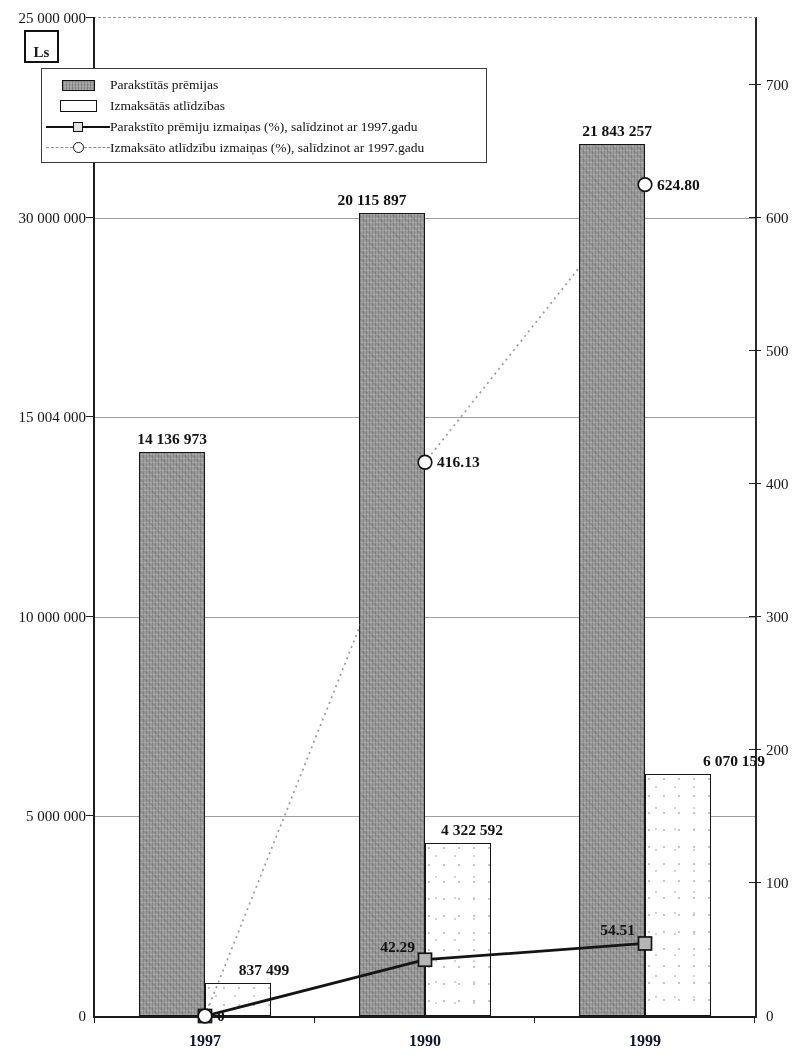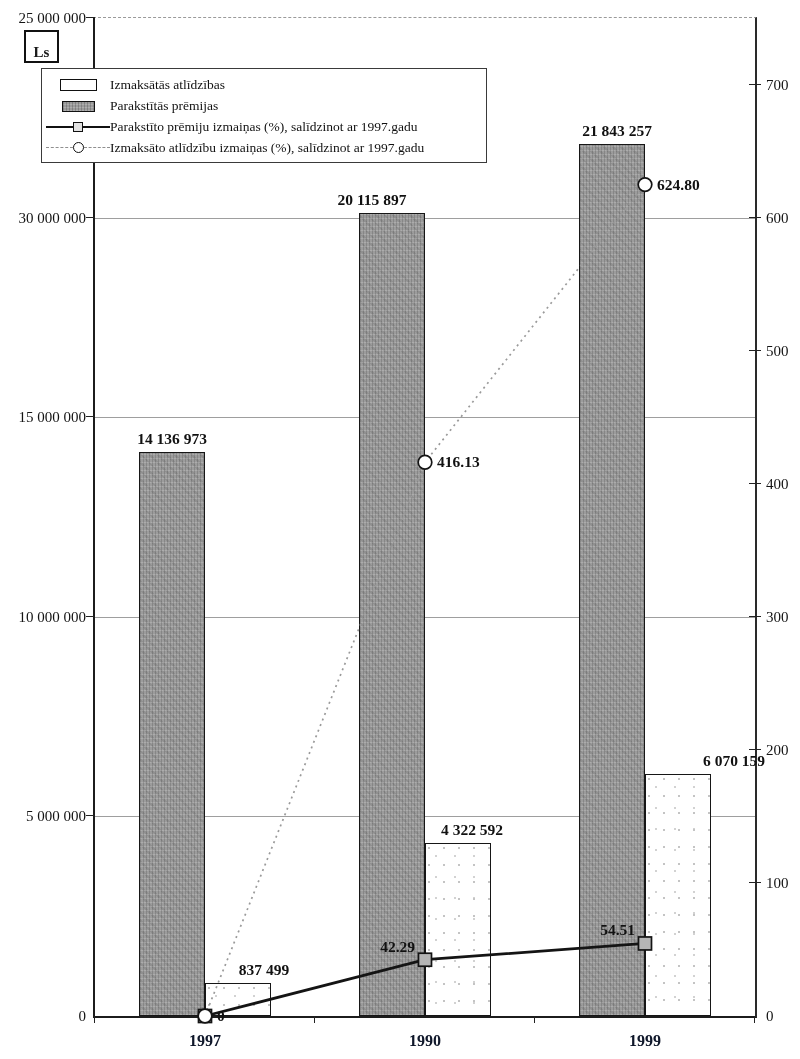--- a/index.html
+++ b/index.html
@@ -77,21 +77,21 @@
   <div class="plot" id="plot">
       <div class="grid" style="top: 798.4px;"></div>
       <div class="grid" style="top: 598.8px;"></div>
       <div class="grid" style="top: 399.2px;"></div>
       <div class="grid" style="top: 199.6px;"></div>
       <div class="tickmark h" style="left: -9px; top: -1px; width: 9px;"></div>
       <div class="tick-label tl-left" style="left: -95px; top: -9px;">25 000 000</div>
       <div class="tickmark h" style="left: -9px; top: 198.6px; width: 9px;"></div>
       <div class="tick-label tl-left" style="left: -95px; top: 190.6px;">30 000 000</div>
       <div class="tickmark h" style="left: -9px; top: 398.2px; width: 9px;"></div>
-      <div class="tick-label tl-left" style="left: -95px; top: 390.2px;">15 000 000</div>
+      <div class="tick-label tl-left" style="left: -95px; top: 390.2px;">15 004 000</div>
       <div class="tickmark h" style="left: -9px; top: 597.8px; width: 9px;"></div>
       <div class="tick-label tl-left" style="left: -95px; top: 589.8px;">10 000 000</div>
       <div class="tickmark h" style="left: -9px; top: 797.4px; width: 9px;"></div>
       <div class="tick-label tl-left" style="left: -95px; top: 789.4px;">5 000 000</div>
       <div class="tick-label tl-left" style="left: -95px; top: 989px;">0</div>
       <div class="tickmark h" style="left: 654px; top: 65.5333px; width: 12px;"></div>
       <div class="tick-label tl-right" style="left: 671px; top: 57.5333px;">700</div>
       <div class="tickmark h" style="left: 654px; top: 198.6px; width: 12px;"></div>
       <div class="tick-label tl-right" style="left: 671px; top: 190.6px;">600</div>
       <div class="tickmark h" style="left: 654px; top: 331.667px; width: 12px;"></div>
@@ -137,29 +137,29 @@
       <div class="pt-label" style="left: 220px; top: 919.726px; width: 100px; text-align: right;">42.29</div>
       <div class="pt-label" style="left: 440px; top: 903.465px; width: 100px; text-align: right;">54.51</div>
       <div class="pt-label" style="left: 122px; top: 989px;">0</div>
       <div class="pt-label" style="left: 342px; top: 435.27px;">416.13</div>
       <div class="pt-label" style="left: 562px; top: 157.599px;">624.80</div>
     </div>
 
   <div class="legend">
     <div class="legend-row">
       <span class="lsym">
+          <span class="sw-hatch"></span>
+        </span>
+      <span class="legend-label">Parakstītās prēmijas</span>
+    </div>
+    <div class="legend-row">
+      <span class="lsym">
           <span class="sw-white"></span>
         </span>
       <span class="legend-label">Izmaksātās atlīdzības</span>
-    </div>
-    <div class="legend-row">
-      <span class="lsym">
-          <span class="sw-hatch"></span>
-        </span>
-      <span class="legend-label">Parakstītās prēmijas</span>
     </div>
     <div class="legend-row">
       <span class="lsym">
           <span class="lline solid"></span>
           <span class="lmark sq"></span>
           <span class="lline solid"></span>
         </span>
       <span class="legend-label">Parakstīto prēmiju izmaiņas (%), salīdzinot ar 1997.gadu</span>
     </div>
     <div class="legend-row">

